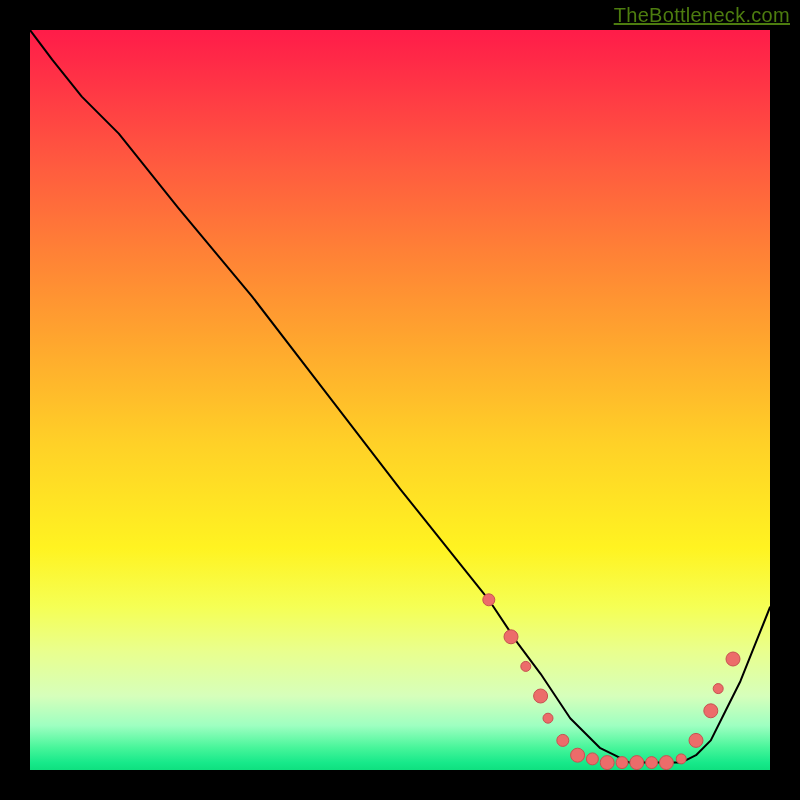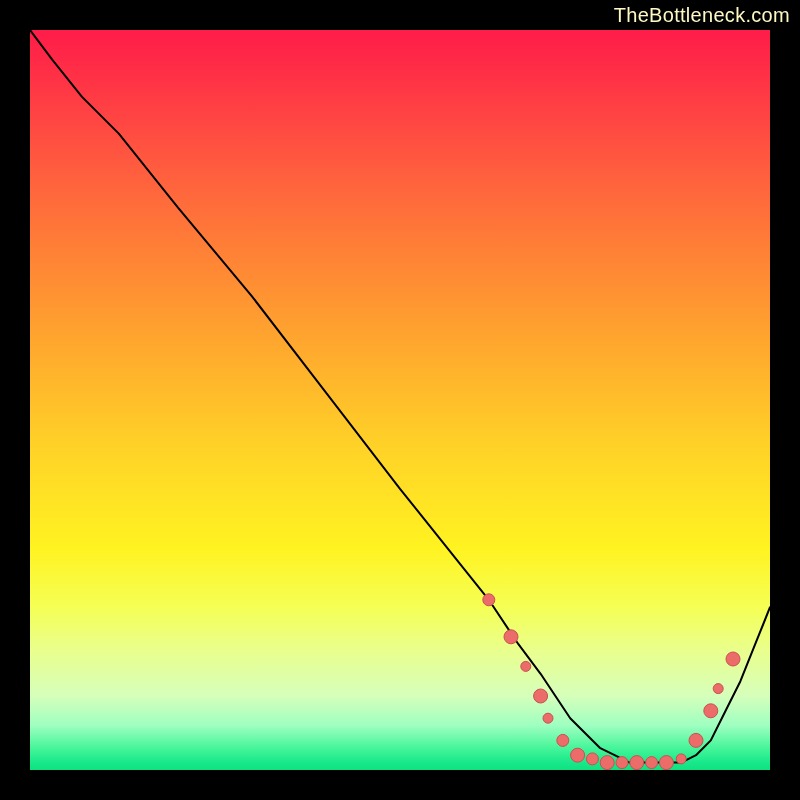--- a/index.html
+++ b/index.html
@@ -14,25 +14,26 @@
   .frame {
     position: relative;
     width: 800px;
     height: 800px;
     background: #000;
   }
   .watermark {
     position: absolute;
     top: 4px;
     right: 10px;
-    color: #fef9c3;
+    color: #4d7c0f;
     font-size: 20px;
     font-weight: 500;
     letter-spacing: 0.3px;
     z-index: 20;
+    text-decoration: underline;
   }
   .plot-area {
     position: absolute;
     left: 30px;
     top: 30px;
     width: 740px;
     height: 740px;
     
     background: linear-gradient(
       to bottom,

